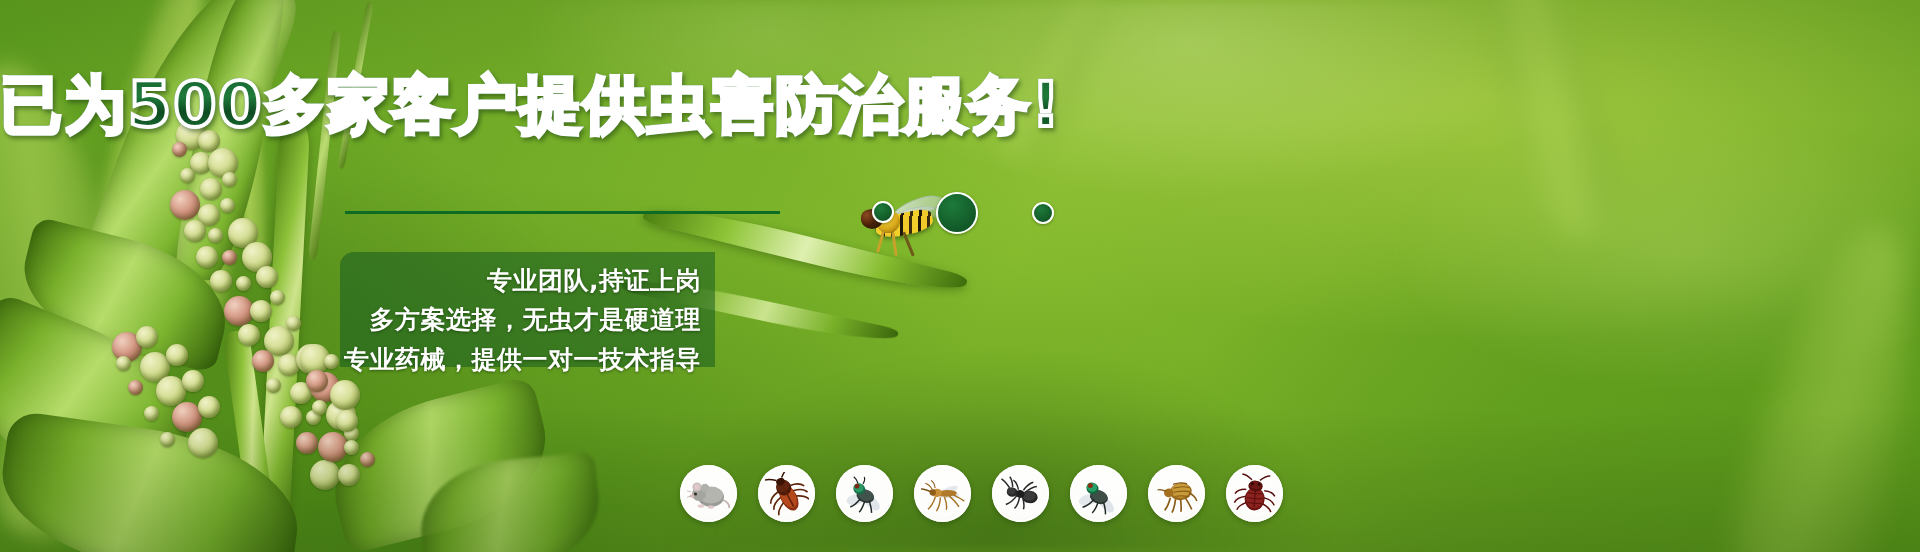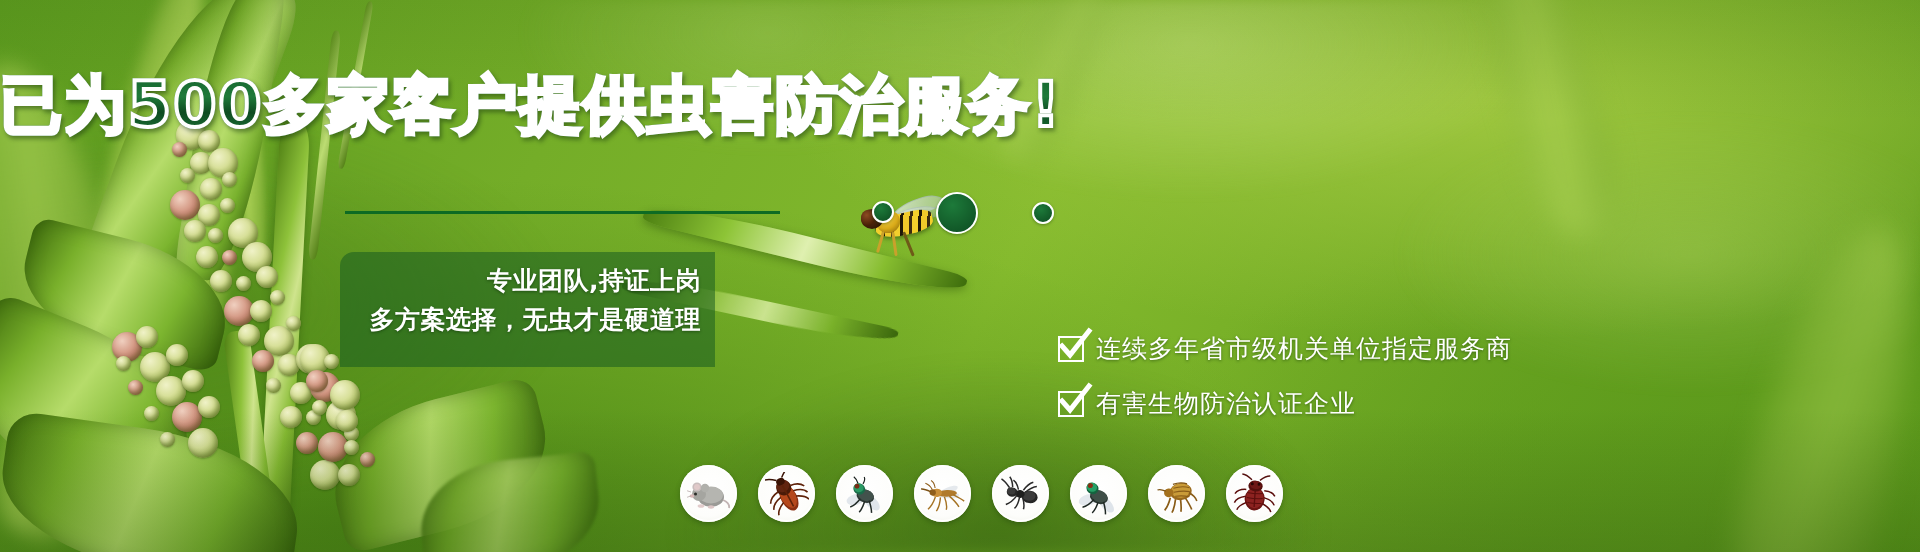--- a/index.html
+++ b/index.html
@@ -414,40 +414,23 @@
     <span class="dot d1"></span>
     <span class="dot d2"></span>
     <span class="dot d3"></span>
   </div>
 
   <div class="rule"></div>
 
   <div class="panel">
     <div class="panel-line pl1">专业团队,持证上岗</div>
     <div class="panel-line pl2">多方案选择，无虫才是硬道理</div>
+    <div class="panel-line pl3">专业药械，提供一对一技术指导</div>
   </div>
 
-  <div class="checklist">
-    <div class="check-row">
-      <span class="check-box">
-        <svg viewBox="0 0 38 34" aria-hidden="true">
-          <path d="M6 17 L14 26 L33 2" fill="none" stroke="#ffffff" stroke-width="5" stroke-linecap="square" stroke-linejoin="miter"></path>
-        </svg>
-      </span>
-      <span class="check-label">连续多年省市级机关单位指定服务商</span>
-    </div>
-    <div class="check-row">
-      <span class="check-box">
-        <svg viewBox="0 0 38 34" aria-hidden="true">
-          <path d="M6 17 L14 26 L33 2" fill="none" stroke="#ffffff" stroke-width="5" stroke-linecap="square" stroke-linejoin="miter"></path>
-        </svg>
-      </span>
-      <span class="check-label">有害生物防治认证企业</span>
-    </div>
-  </div>
 
   <div class="pest-strip">
 
     <div class="pest-icon" title="鼠">
       <svg viewBox="0 0 44 44" aria-hidden="true">
         <ellipse cx="24" cy="25" rx="13" ry="10" fill="#9a9a96"></ellipse>
         <ellipse cx="24" cy="23" rx="12" ry="8.5" fill="#b5b5b0"></ellipse>
         <circle cx="12" cy="22" r="7" fill="#a5a5a0"></circle>
         <circle cx="10" cy="15" r="4.6" fill="#c9bdbd"></circle>
         <circle cx="10" cy="15" r="3" fill="#e0c9c9"></circle>

